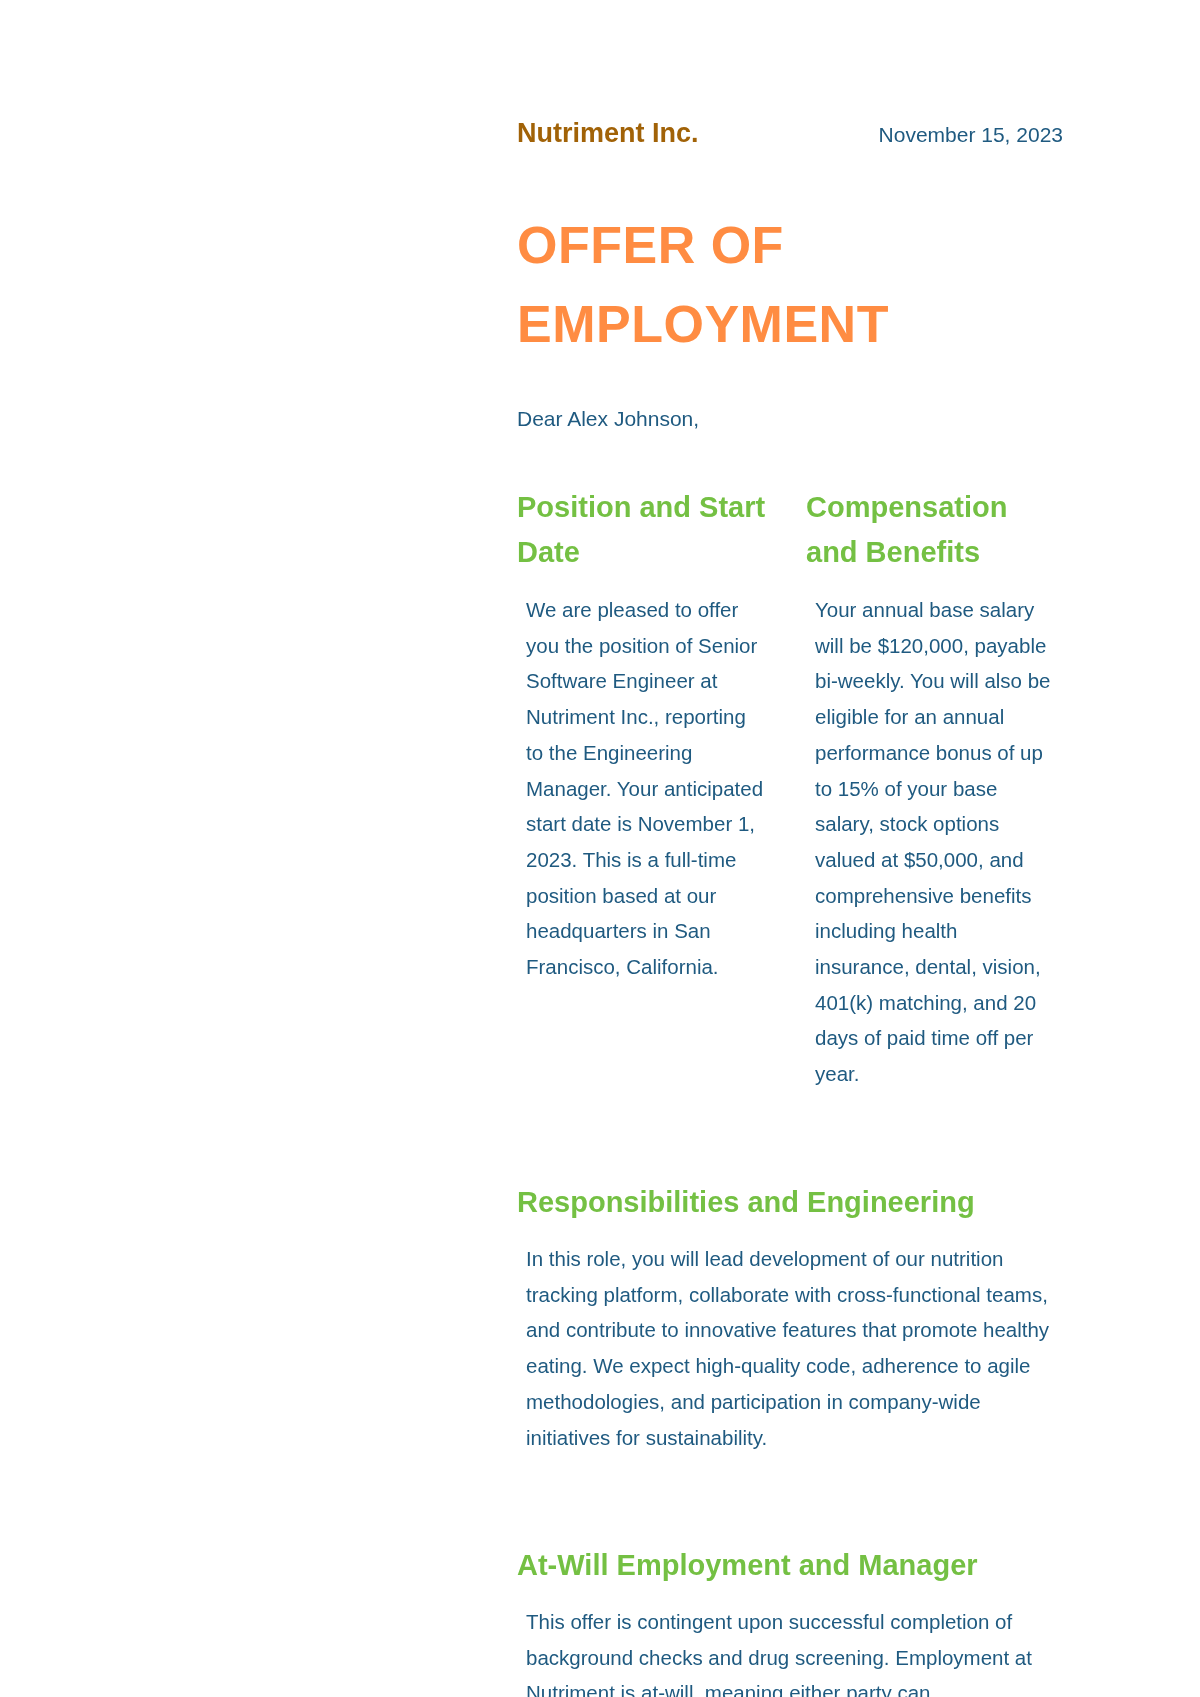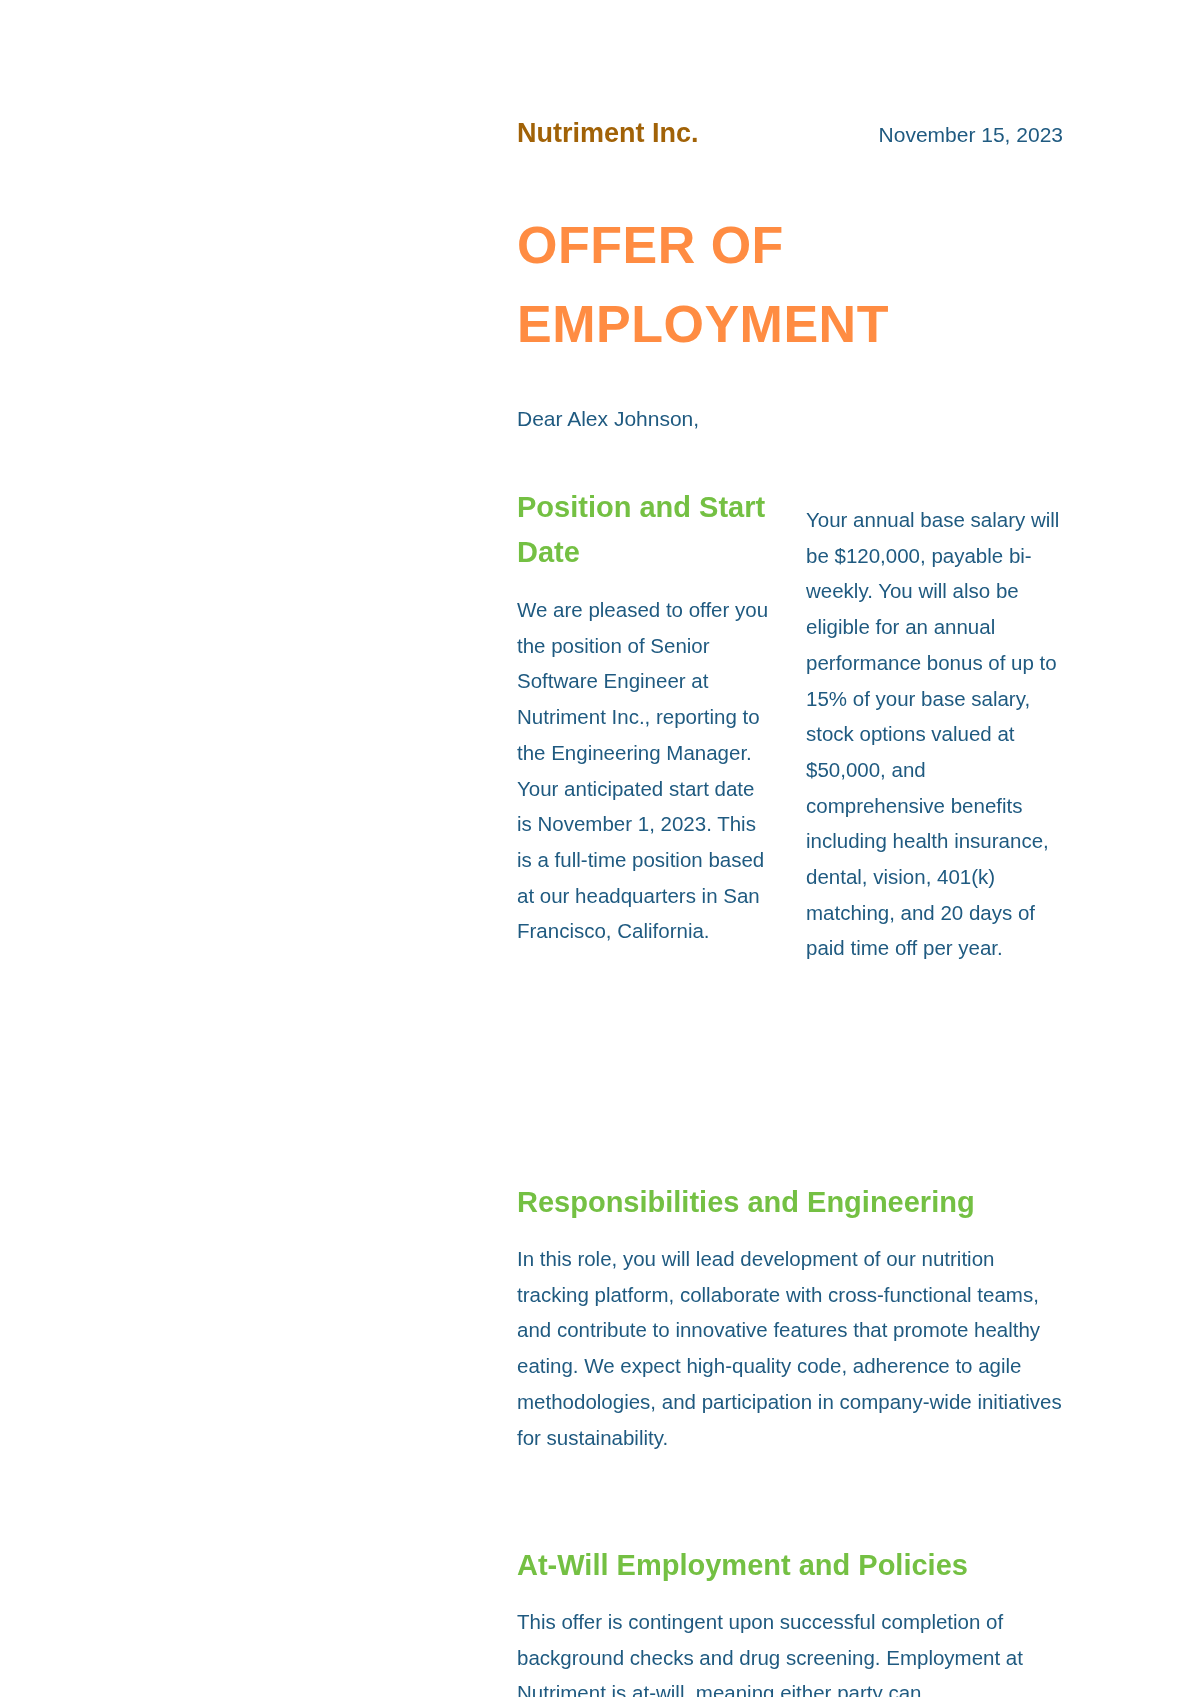--- a/index.html
+++ b/index.html
@@ -75,21 +75,21 @@
       margin: 0;
       font-size: 29px;
       line-height: 45px;
       font-weight: bold;
       color: #74c043;
     }
     .body-text {
       font-size: 20.5px;
       line-height: 35.7px;
       color: #1f5a80;
-      margin: 0;
+      margin: 9px;
     }
     .columns .body-text {
       margin-top: 17px;
     }
     .section-full {
       position: absolute;
       left: 0;
       width: 546px;
     }
     .section-full .body-text {
@@ -117,27 +117,28 @@
   </h1>
 
   <div class="salutation">Dear Alex Johnson,</div>
 
   <div class="columns">
     <div class="col left">
       <h2 class="section-heading">Position and Start Date</h2>
       <p class="body-text">We are pleased to offer you the position of Senior Software Engineer at Nutriment Inc., reporting to the Engineering Manager. Your anticipated start date is November 1, 2023. This is a full-time position based at our headquarters in San Francisco, California.</p>
     </div>
     <div class="col right">
+      <h2 class="section-heading">Compensation and Benefits</h2>
       <p class="body-text">Your annual base salary will be $120,000, payable bi-weekly. You will also be eligible for an annual performance bonus of up to 15% of your base salary, stock options valued at $50,000, and comprehensive benefits including health insurance, dental, vision, 401(k) matching, and 20 days of paid time off per year.</p>
     </div>
   </div>
 
   <div class="section-full" id="resp-section">
     <h2 class="section-heading single">Responsibilities and Engineering</h2>
     <p class="body-text">In this role, you will lead development of our nutrition tracking platform, collaborate with cross-functional teams, and contribute to innovative features that promote healthy eating. We expect high-quality code, adherence to agile methodologies, and participation in company-wide initiatives for sustainability.</p>
   </div>
 
   <div class="section-full" id="atwill-section">
-    <h2 class="section-heading single">At-Will Employment and Policies</h2>
+    <h2 class="section-heading single">At-Will Employment and Manager</h2>
     <p class="body-text">This offer is contingent upon successful completion of background checks and drug screening. Employment at Nutriment is at-will, meaning either party can</p>
   </div>
 
 </div>
 
 </body></html>

